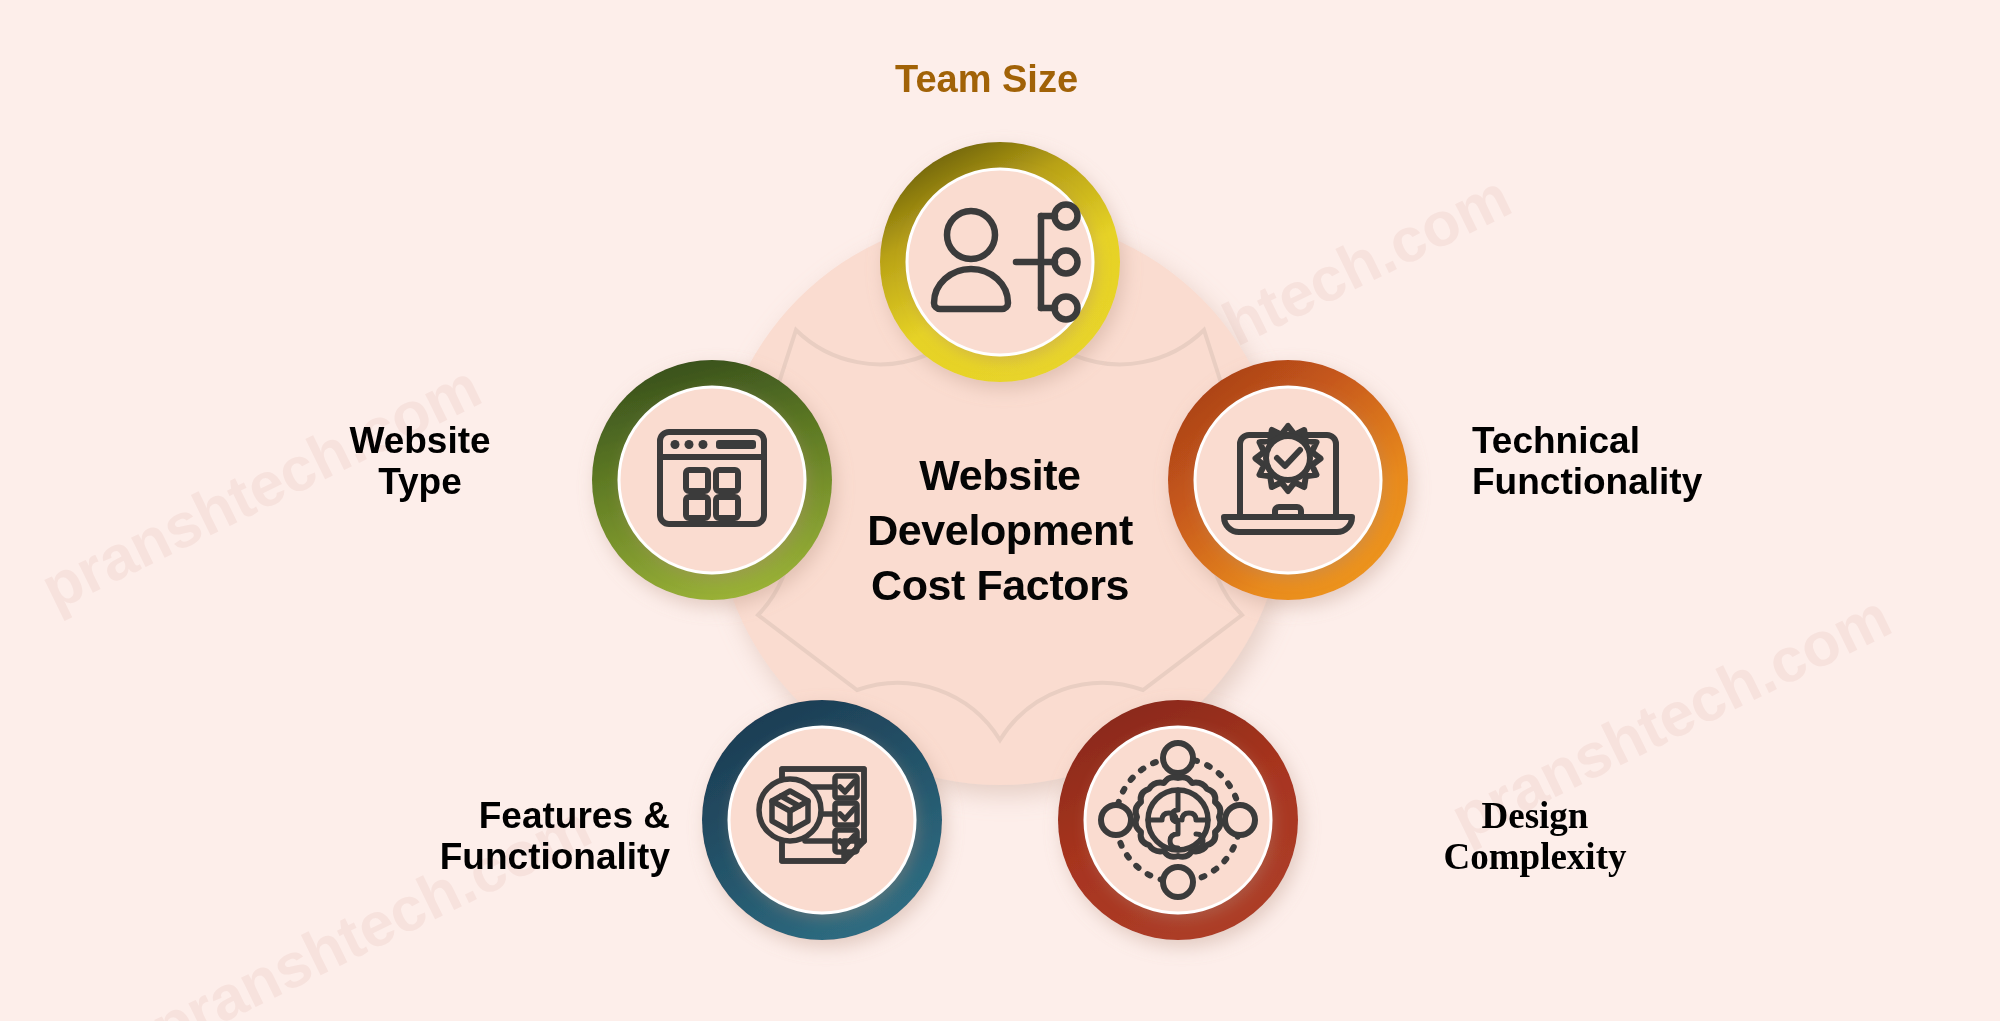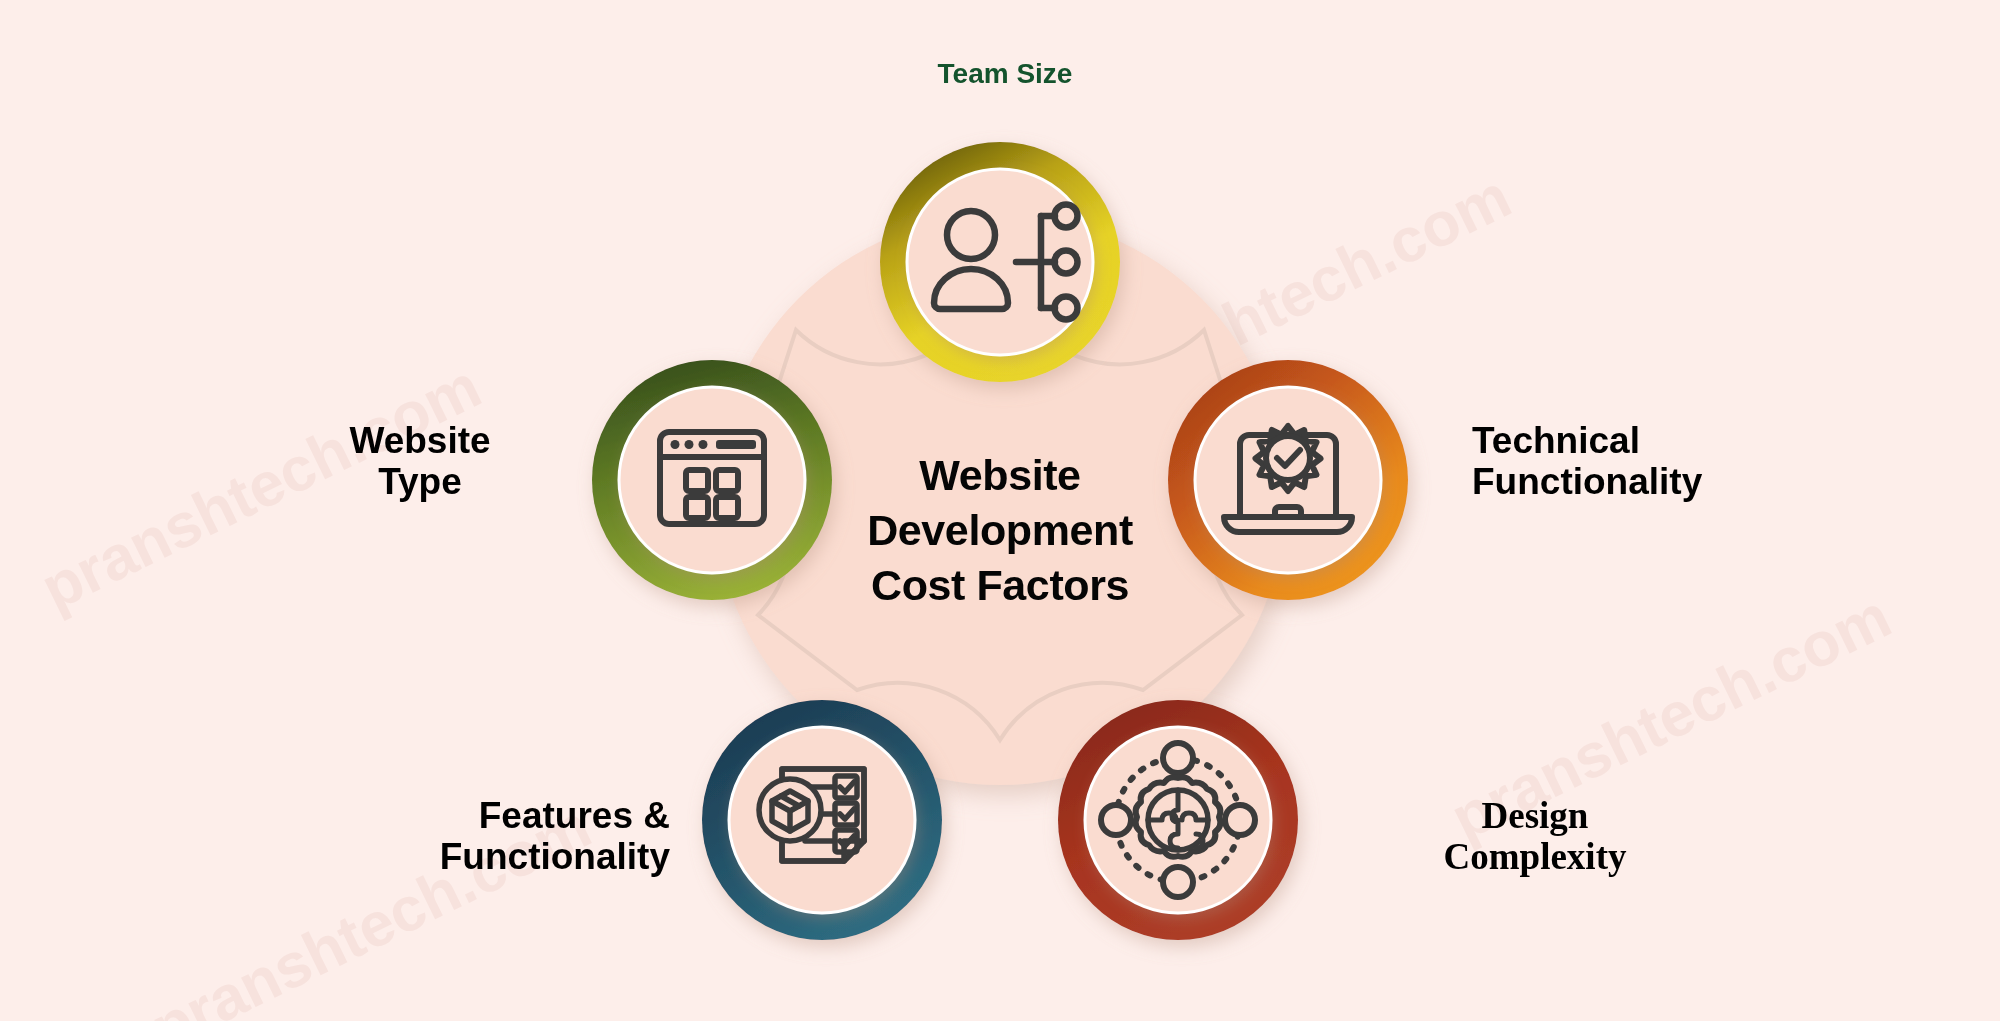--- a/index.html
+++ b/index.html
@@ -46,25 +46,25 @@
   
   .node-label {
     position: absolute;
     font-weight: 700;
     line-height: 1.12;
     white-space: pre-line;
     color: #000000;
     font-size: 37px;
   }
   .label-team {
-    color: #14532d;
-    font-size: 28px;
+    color: #a16207;
+    font-size: 38px;
     left: 895px;
     top: 58px;
-    text-align: center;
+    text-align: left;
     width: 220px;
   }
   .label-website-type {
     left: 290px;
     top: 420px;
     width: 260px;
     text-align: center;
   }
   .label-technical {
     left: 1472px;

